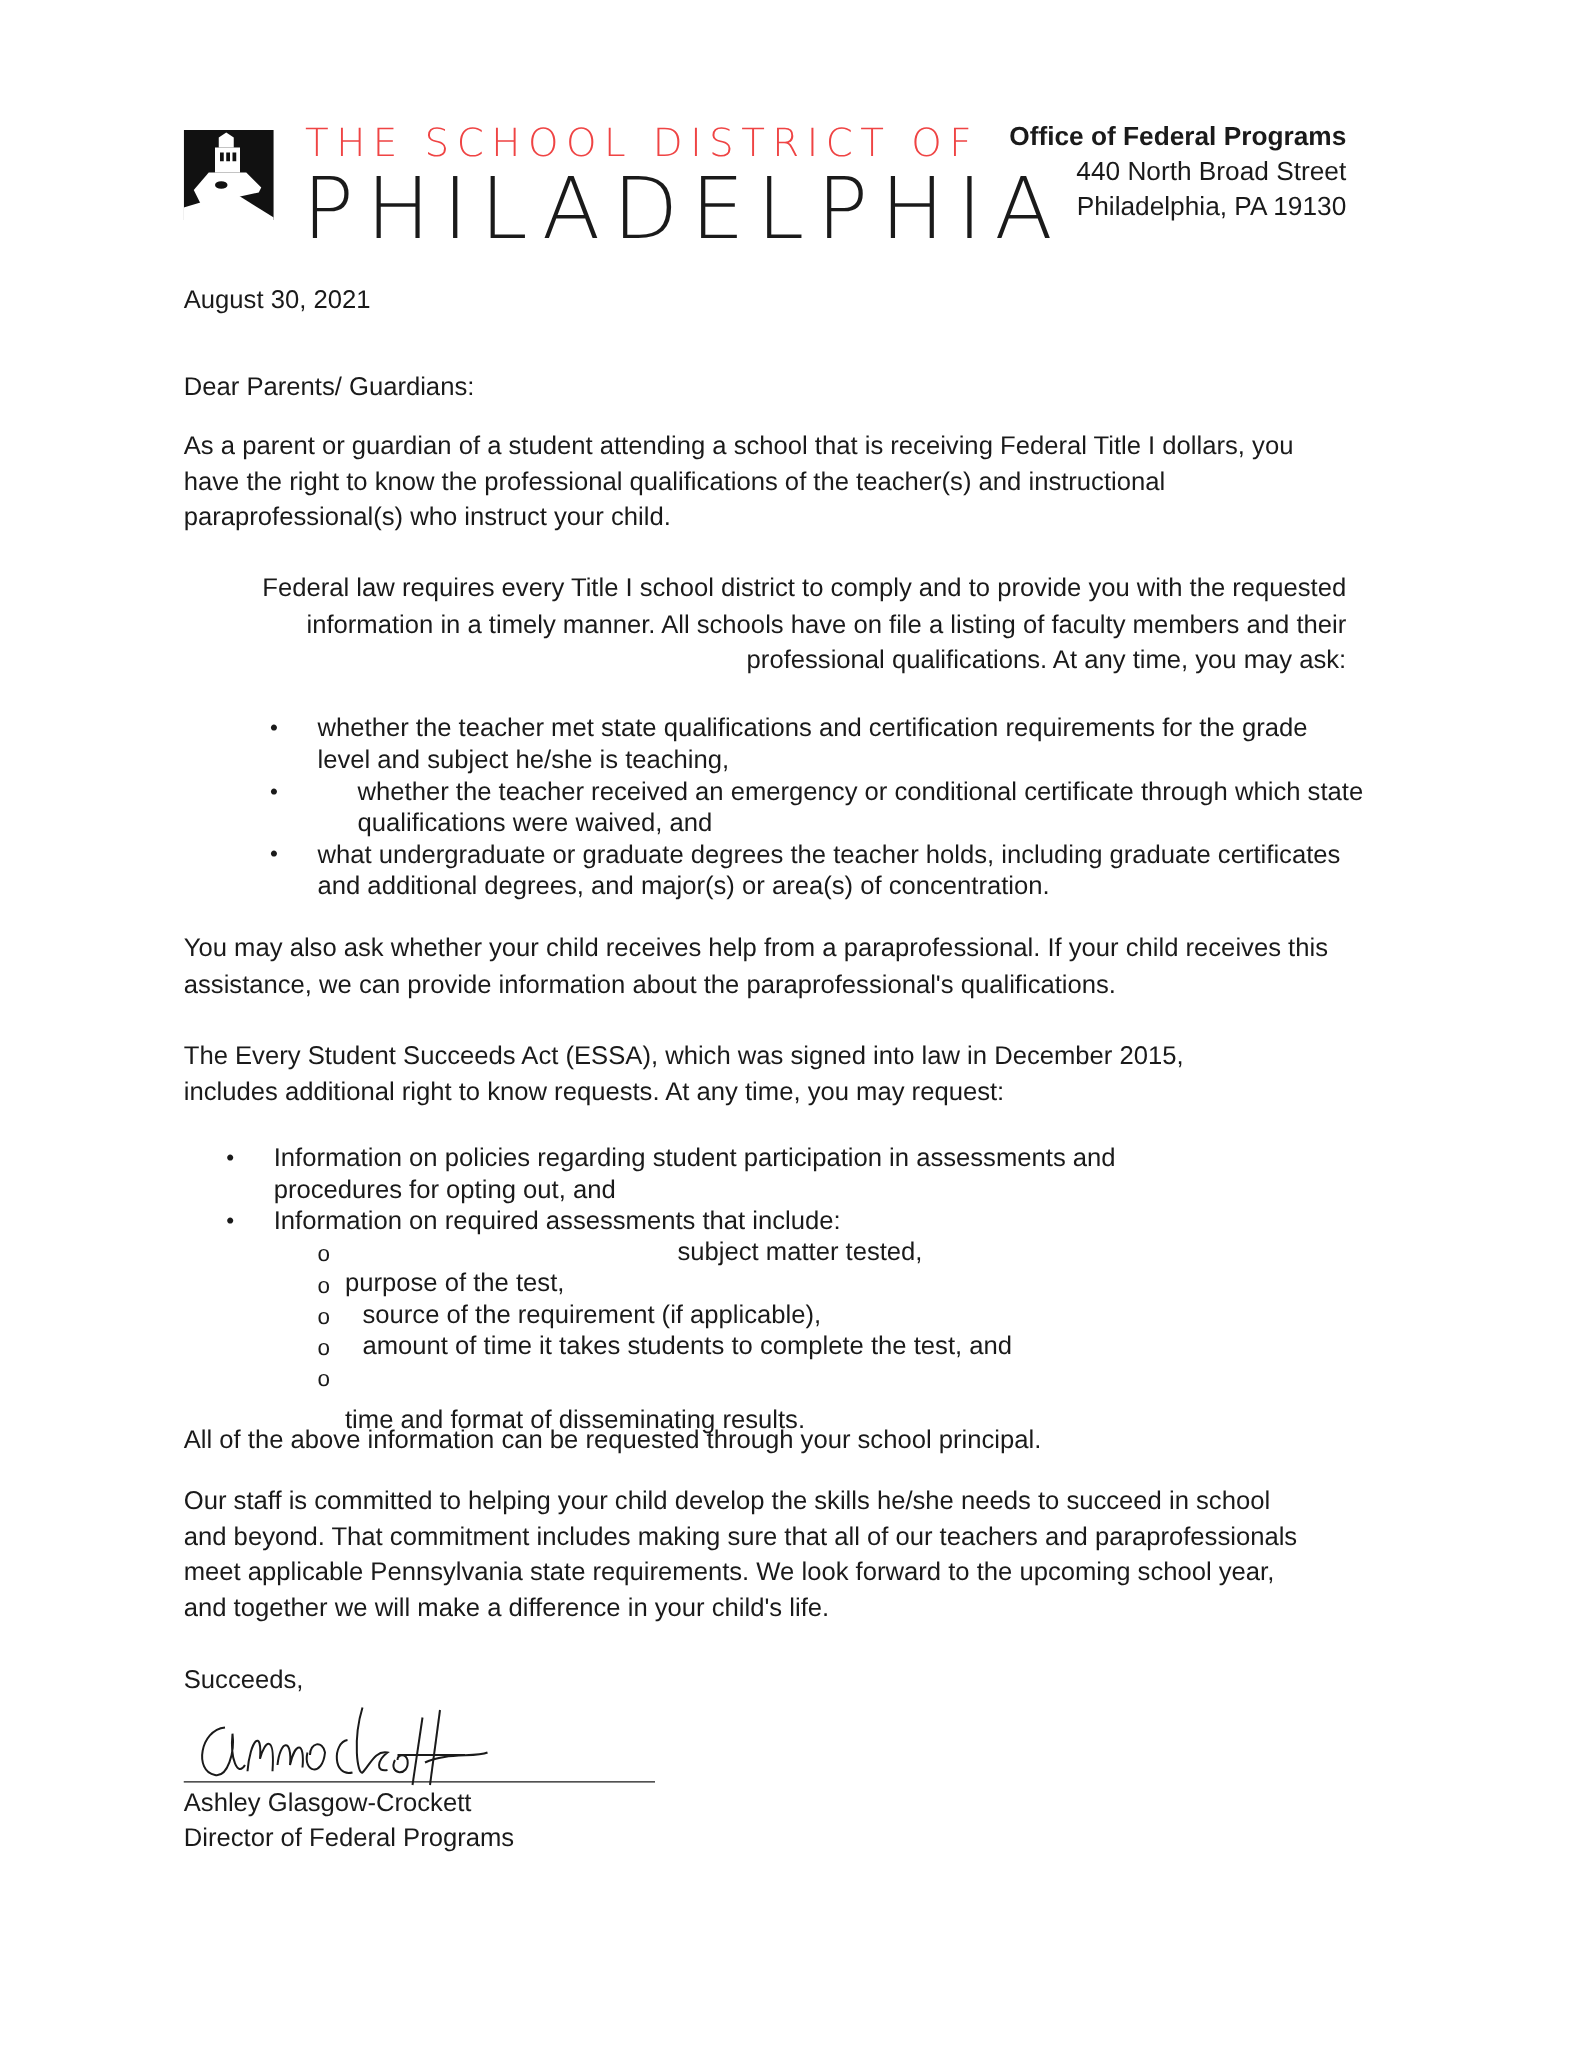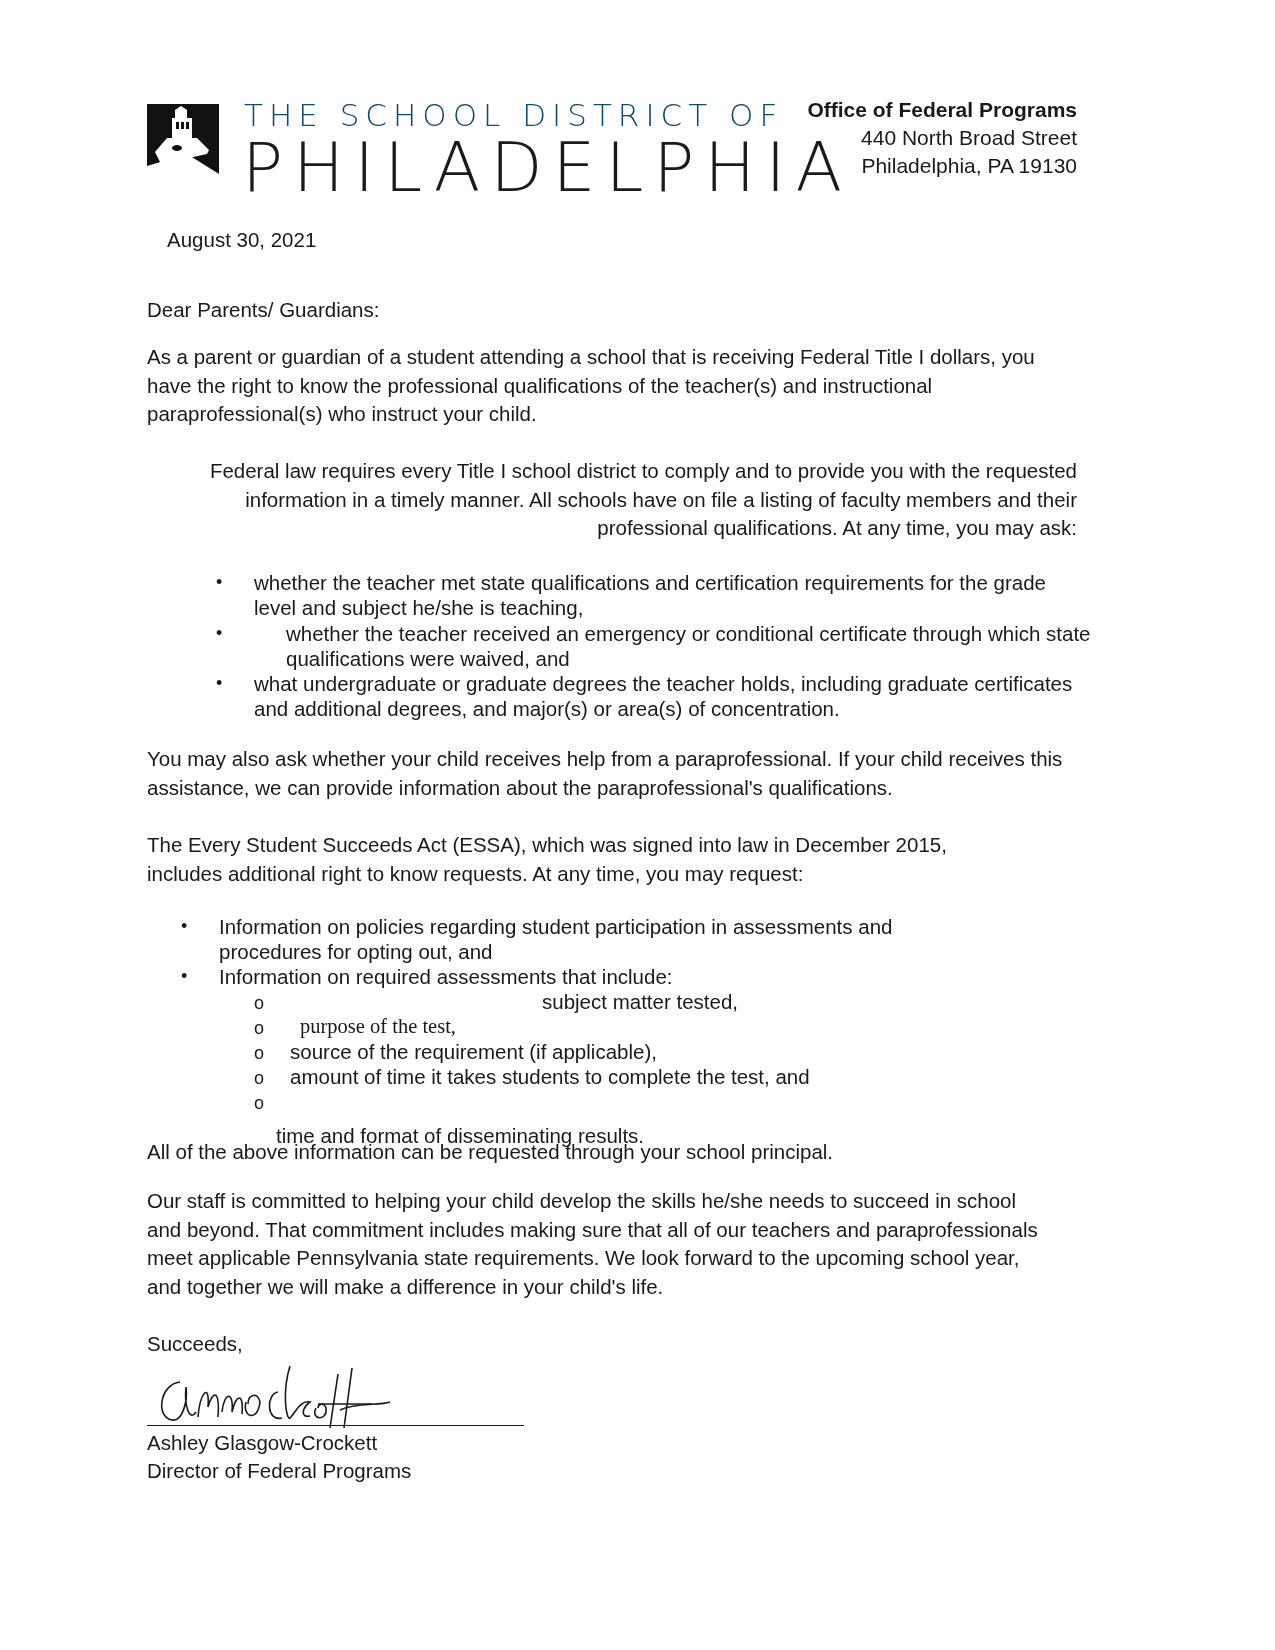--- a/index.html
+++ b/index.html
@@ -1,20 +1,20 @@
 <!DOCTYPE html>
 <html><head>
 <meta charset="utf-8">
 <style>
   html, body { margin: 0; padding: 0; background: #ffffff; }
   body { width: 1275px; height: 1650px; position: relative; overflow: hidden;
          font-family: "Liberation Sans", sans-serif; color: #1a1a1a; }
   .logo-box { position: absolute; left: 147px; top: 104px; width: 72px; height: 72px; }
   .district-line1 { position: absolute; left: 244px; top: 97px; font-size: 31px; letter-spacing: 6px;
-                    font-family: "DejaVu Sans", sans-serif; font-weight: 300; color: #0c4a6e; }
+                    font-family: "DejaVu Sans", sans-serif; font-weight: 300; color: #ef4444; }
   .district-line2 { position: absolute; left: 242px; top: 128px; font-size: 68px; letter-spacing: 10px;
                     font-family: "DejaVu Sans", sans-serif; font-weight: 300; color: #1a1a1a; }
   .office { position: absolute; right: 198px; top: 96px; text-align: right; font-size: 21px; line-height: 28px; }
   .office .title { font-weight: bold; }
   .body-text { position: absolute; left: 147px; width: 940px; font-size: 20.5px; line-height: 28.5px; }
   p { margin: 0; }
   .bullets { position: absolute; left: 0; width: 1000px; font-size: 20.5px; line-height: 25px; }
   .bullet-dot { position: absolute; font-size: 18px; }
   .sub-o { position: absolute; font-size: 18px; }
   .sig-line { position: absolute; left: 147px; top: 1425px; width: 377px; height: 1px; background: #1a1a1a; }
@@ -39,21 +39,21 @@
 </div>
 <div class="district-line1">THE SCHOOL DISTRICT OF</div>
 <div class="district-line2">PHILADELPHIA</div>
 
 <div class="office">
   <div class="title">Office of Federal Programs</div>
   <div>440 North Broad Street</div>
   <div>Philadelphia, PA 19130</div>
 </div>
 
-<div class="body-text" style="top:226px;margin-left:20px;">August 30, 2021</div>
+<div class="body-text" style="top:226px;">August 30, 2021</div>
 <div class="body-text" style="top:296px;">Dear Parents/ Guardians:</div>
 
 <p class="body-text" style="top:343px; width:930px;">As a parent or guardian of a student attending a school that is receiving Federal Title I dollars, you have the right to know the professional qualifications of the teacher(s) and instructional paraprofessional(s) who instruct your child.</p>
 
 <p class="body-text" style="top:457px; width:930px;text-align:right;">Federal law requires every Title I school district to comply and to provide you with the requested information in a timely manner. All schools have on file a listing of faculty members and their professional qualifications. At any time, you may ask:</p>
 
 <div>
   <div class="bullets" style="top:570px;">
     <span class="bullet-dot" style="left:216px; top:0;">•</span>
     <div style="position:absolute; left:254px; width:820px;">whether the teacher met state qualifications and certification requirements for the grade level and subject he/she is teaching,</div>
@@ -81,21 +81,21 @@
     <span class="bullet-dot" style="left:181px; top:0;">•</span>
     <div style="position:absolute; left:219px; width:740px;">Information on required assessments that include:</div>
   </div>
   <div>
     <div class="bullets" style="top:989px;">
       <span class="sub-o" style="left:254px; top:2px;">o</span>
       <div style="position:absolute; left:290px; width:700px;text-align:center;">subject matter tested,</div>
     </div>
     <div class="bullets" style="top:1014px;">
       <span class="sub-o" style="left:254px; top:2px;">o</span>
-      <div style="position:absolute; left:300px; width:700px;font-family:Liberation Serif, serif;">purpose of the test,</div>
+      <div style="position:absolute; left:276px; width:700px;">purpose of the test,</div>
     </div>
     <div class="bullets" style="top:1039px;">
       <span class="sub-o" style="left:254px; top:2px;">o</span>
       <div style="position:absolute; left:290px; width:700px;">source of the requirement (if applicable),</div>
     </div>
     <div class="bullets" style="top:1064px;">
       <span class="sub-o" style="left:254px; top:2px;">o</span>
       <div style="position:absolute; left:290px; width:700px;">amount of time it takes students to complete the test, and</div>
     </div>
     <div class="bullets" style="top:1089px;">

